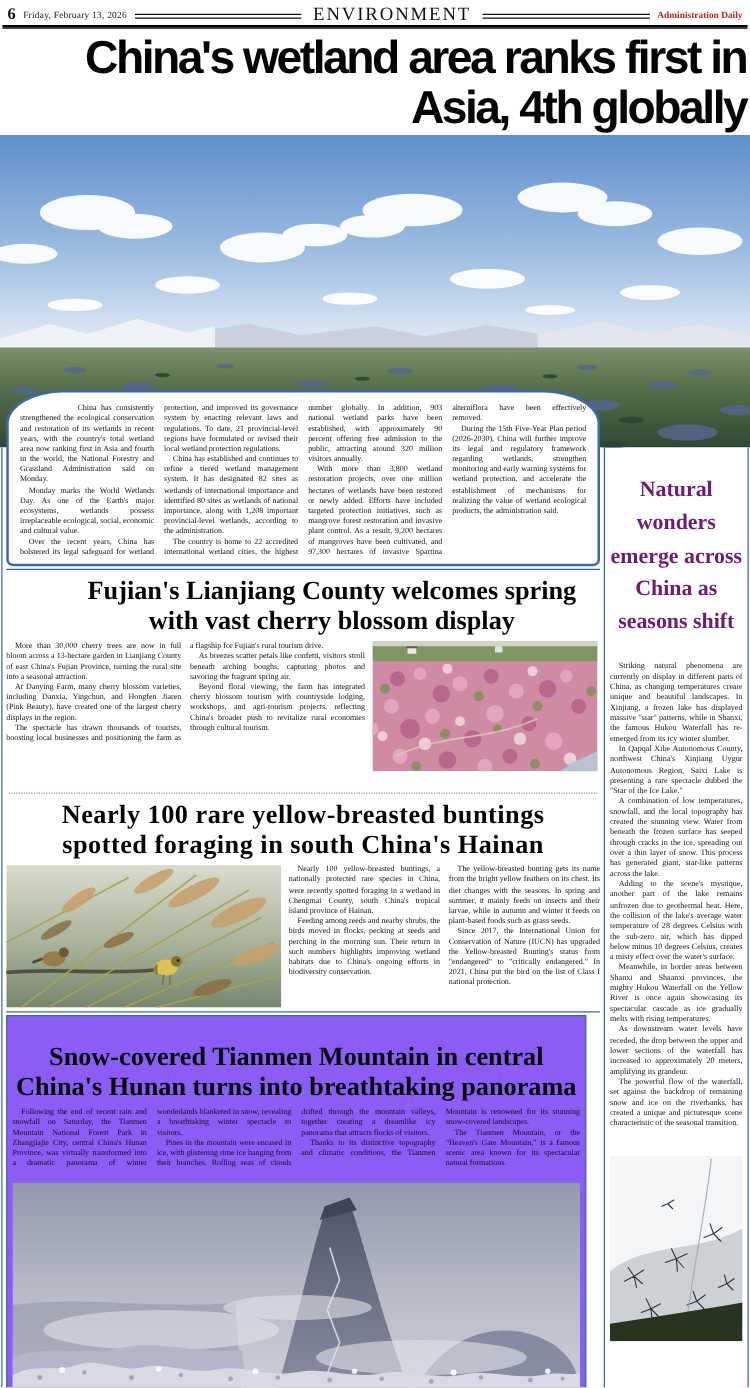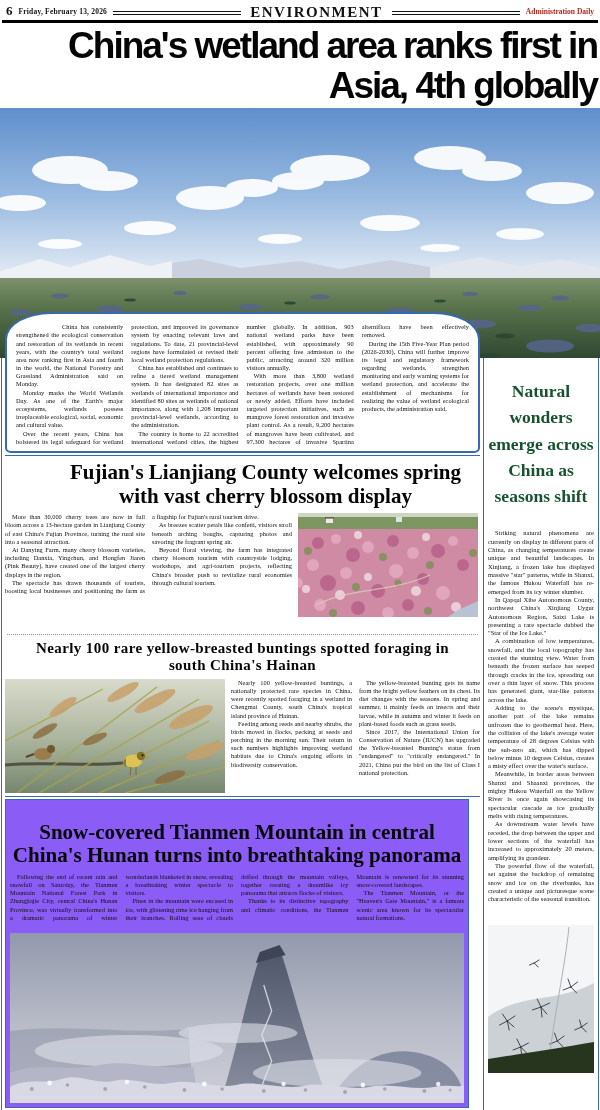--- a/index.html
+++ b/index.html
@@ -2,23 +2,23 @@
 <html><head>
 <meta charset="utf-8">
 <style>
   * { margin:0; padding:0; box-sizing:border-box; }
   body { width:600px; background:#fff; color:#111; font-family:"Liberation Serif","DejaVu Serif",serif; }
   #page { width:600px; height:1110px; overflow:hidden; position:relative; background:#fff; }
 
   
   .hdr { display:flex; align-items:center; gap:6px; padding:3px 6px 1px 6px; height:20px; }
   .hdr .pagenum { font-size:13px; font-weight:bold; }
-  .hdr .date { font-size:7.5px; font-weight:bold; letter-spacing:.2px; }
+  .hdr .date { font-size:7.5px; font-weight:normal; letter-spacing:.2px; }
   .hdr .rule { flex:1; height:4px; border-top:1.3px solid #111; border-bottom:.8px solid #111; margin-top:4px; }
-  .hdr .section-title { font-size:15px; font-weight:bold; letter-spacing:1.5px; padding:0 3px; margin-top:2px; }
+  .hdr .section-title { font-size:15px; font-weight:normal; letter-spacing:1.5px; padding:0 3px; margin-top:2px; }
   .hdr .masthead { font-size:7.5px; font-weight:bold; color:#b22820; }
   .top-rule { height:3px; border-top:2px solid #000; border-bottom:.9px solid #000; margin:0 2px; }
 
   
   h1.lead { font-family:"Liberation Sans","DejaVu Sans",sans-serif; font-weight:bold;
     font-size:37px; letter-spacing:-2px; line-height:1.07; text-align:right;
     max-width:594px; margin:3px auto 3px auto; color:#050505; }
 
   
   .photo-band { width:600px; height:250px; line-height:0; }
@@ -38,36 +38,36 @@
 
   .bodytext p { font-size:6.4px; line-height:1.28; text-align:justify; text-indent:7px; }
   .lead-panel .bodytext p:first-child { text-indent:46px; }
 
   .blue-hr { border-top:1.4px solid #3a68b0; margin:2px 0 1px 0; }
   .dotted-sep { border-top:1.6px dotted #7e9bd4; margin:3px 2px; }
   .solid-sep { border-top:1.6px solid #3a68b0; margin:3px 0 2px 0; }
 
   h2.sec { font-weight:bold; text-align:center; line-height:1.12; margin:5px auto 5px auto; color:#050505; }
   h2.cherry-h { font-size:21px; max-width:436px;margin-left:46px; }
-  h2.bunting-h { font-size:15px; letter-spacing:.4px; max-width:438px; }
+  h2.bunting-h { font-size:21px; letter-spacing:.4px; max-width:438px; }
   h2.tianmen-h { font-size:21px; max-width:470px; }
 
   .row { display:flex; gap:6px; }
   .cherry-text { width:287px; column-count:2; column-gap:7px; height:118px; overflow:hidden; }
   .cherry-photo { width:180px; height:104px; flex:none; }
   .bunting-photo { width:220px; height:114px; flex:none; }
   .bunting-text { flex:1; column-count:2; column-gap:7px; height:114px; overflow:hidden; }
 
   .tianmen-box { border:1.8px solid #3a68b0; margin:2px 11px 3px 0; padding:16px 4px 4px 4px; background:#8b5cf6; }
   .tianmen-text { column-count:4; column-gap:8px; height:57px; overflow:hidden; margin-bottom:3px; }
   .tianmen-photo { width:100%; height:170px; line-height:0; }
 
   
   h2.side-h { font-size:17.5px; font-weight:bold; text-align:center; line-height:1.5;
-    margin:20px auto 20px auto; color:#14532d; }
+    margin:20px auto 20px auto; color:#701a75; }
   .side-text { height:392px; overflow:hidden; }
   .side-text p { font-size:6.5px; line-height:1.28; text-align:justify; text-indent:7px; }
   .side-photo { width:100%; height:148px; margin-top:4px; line-height:0; }
 
   svg { width:100%; height:100%; }
 </style>
 </head>
 <body>
 
 <div id="page">

